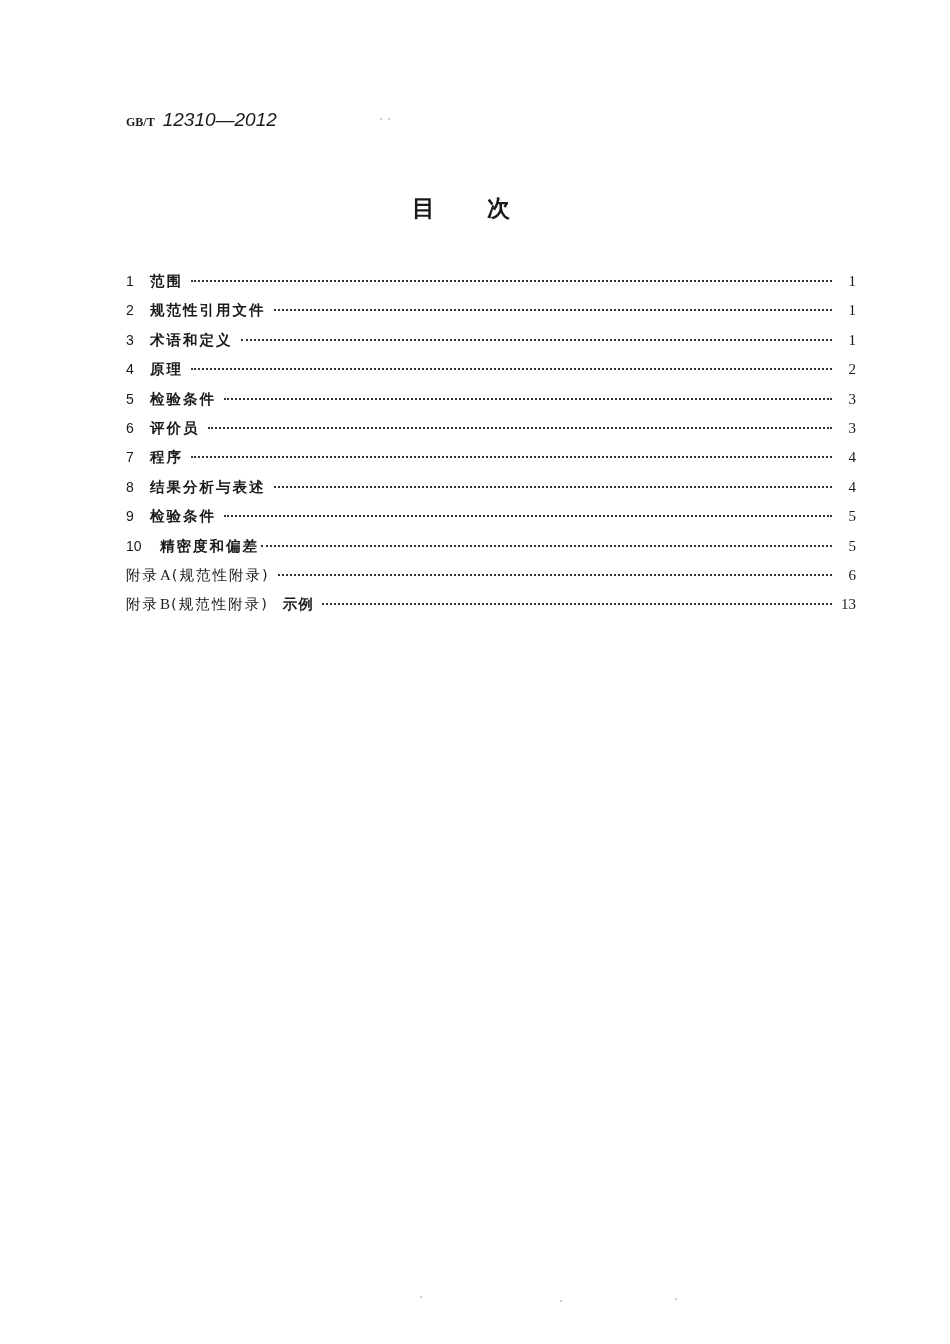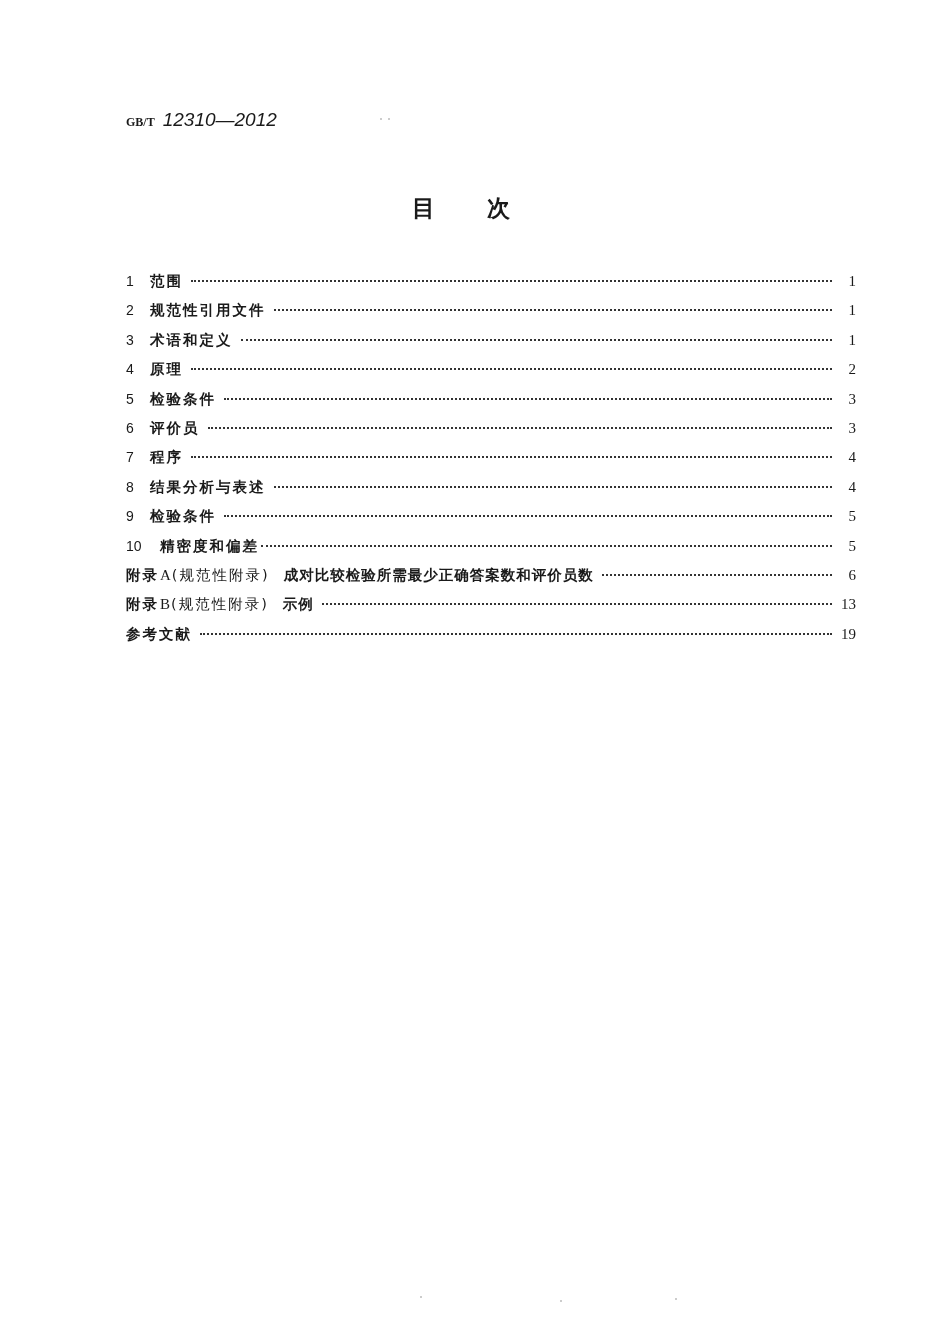--- a/index.html
+++ b/index.html
@@ -65,21 +65,21 @@
       font-size: 14px;
     }
     .toc-num.wide {
       width: 34px;
     }
     .toc-label {
       font-weight: bold;
       letter-spacing: 2px;
     }
     .appendix-tag {
-      font-weight: bold;
+      font-weight: normal;
       letter-spacing: 2px;
     }
     .appendix-letter {
       font-family: "Liberation Serif", serif;
       font-size: 15px;
       margin: 0 1px;
     }
     .appendix-type {
       letter-spacing: 2px;
       font-weight: normal;
@@ -189,39 +189,33 @@
     <span class="toc-num wide">10</span>
     <span class="toc-label">精密度和偏差</span>
     <span class="leader" style="margin-left:2px;"></span>
     <span class="toc-page">5</span>
   </div>
 
   <div class="toc-row">
     <span class="appendix-tag">附录</span>
     <span class="appendix-letter">A</span>
     <span class="appendix-type">(规范性附录)</span>
-    <span class="appendix-title">成对比较检验所需最少正确答案数和评价员数</span>
     <span class="leader"></span>
     <span class="toc-page">6</span>
   </div>
 
   <div class="toc-row">
     <span class="appendix-tag">附录</span>
     <span class="appendix-letter">B</span>
     <span class="appendix-type">(规范性附录)</span>
     <span class="appendix-title">示例</span>
     <span class="leader"></span>
     <span class="toc-page">13</span>
   </div>
 
-  <div class="toc-row">
-    <span class="toc-label">参考文献</span>
-    <span class="leader"></span>
-    <span class="toc-page">19</span>
-  </div>
 
 </div>
 
 <div class="speck" style="left:380px; top:118px;"></div>
 <div class="speck" style="left:388px; top:118px;"></div>
 <div class="speck" style="left:420px; top:1296px;"></div>
 <div class="speck" style="left:560px; top:1300px;"></div>
 <div class="speck" style="left:675px; top:1298px;"></div>
 
 </body></html>

